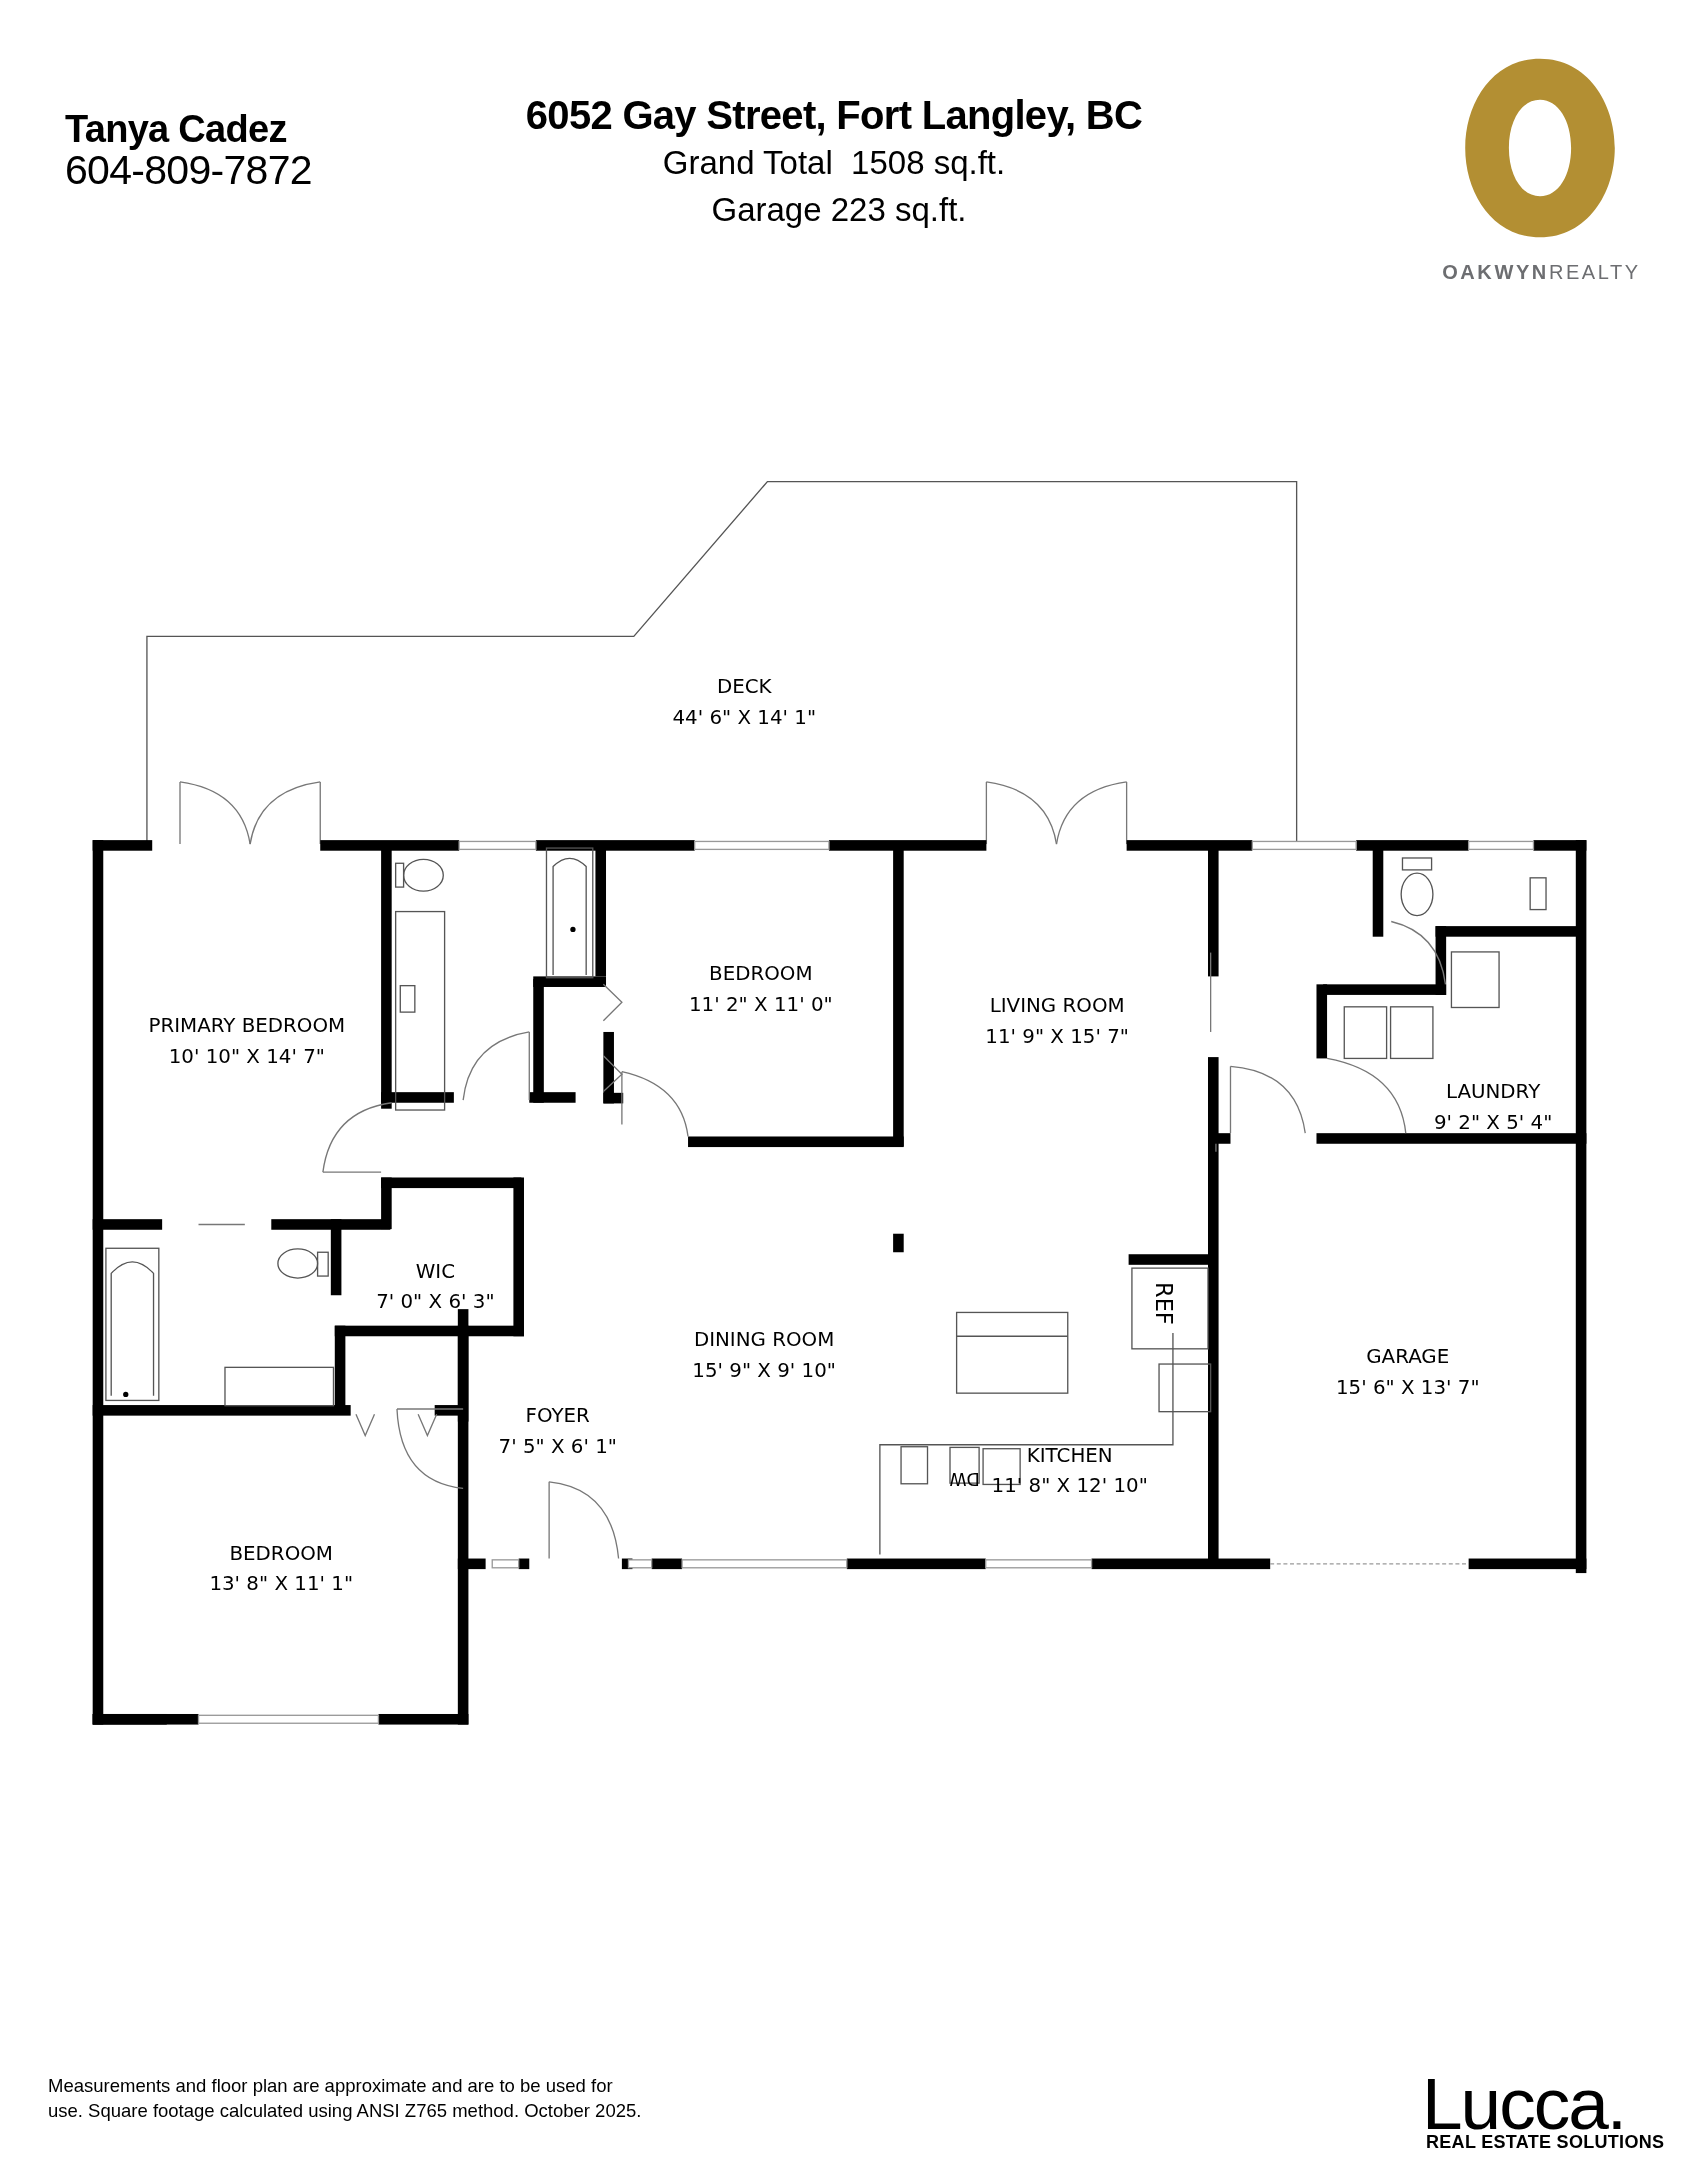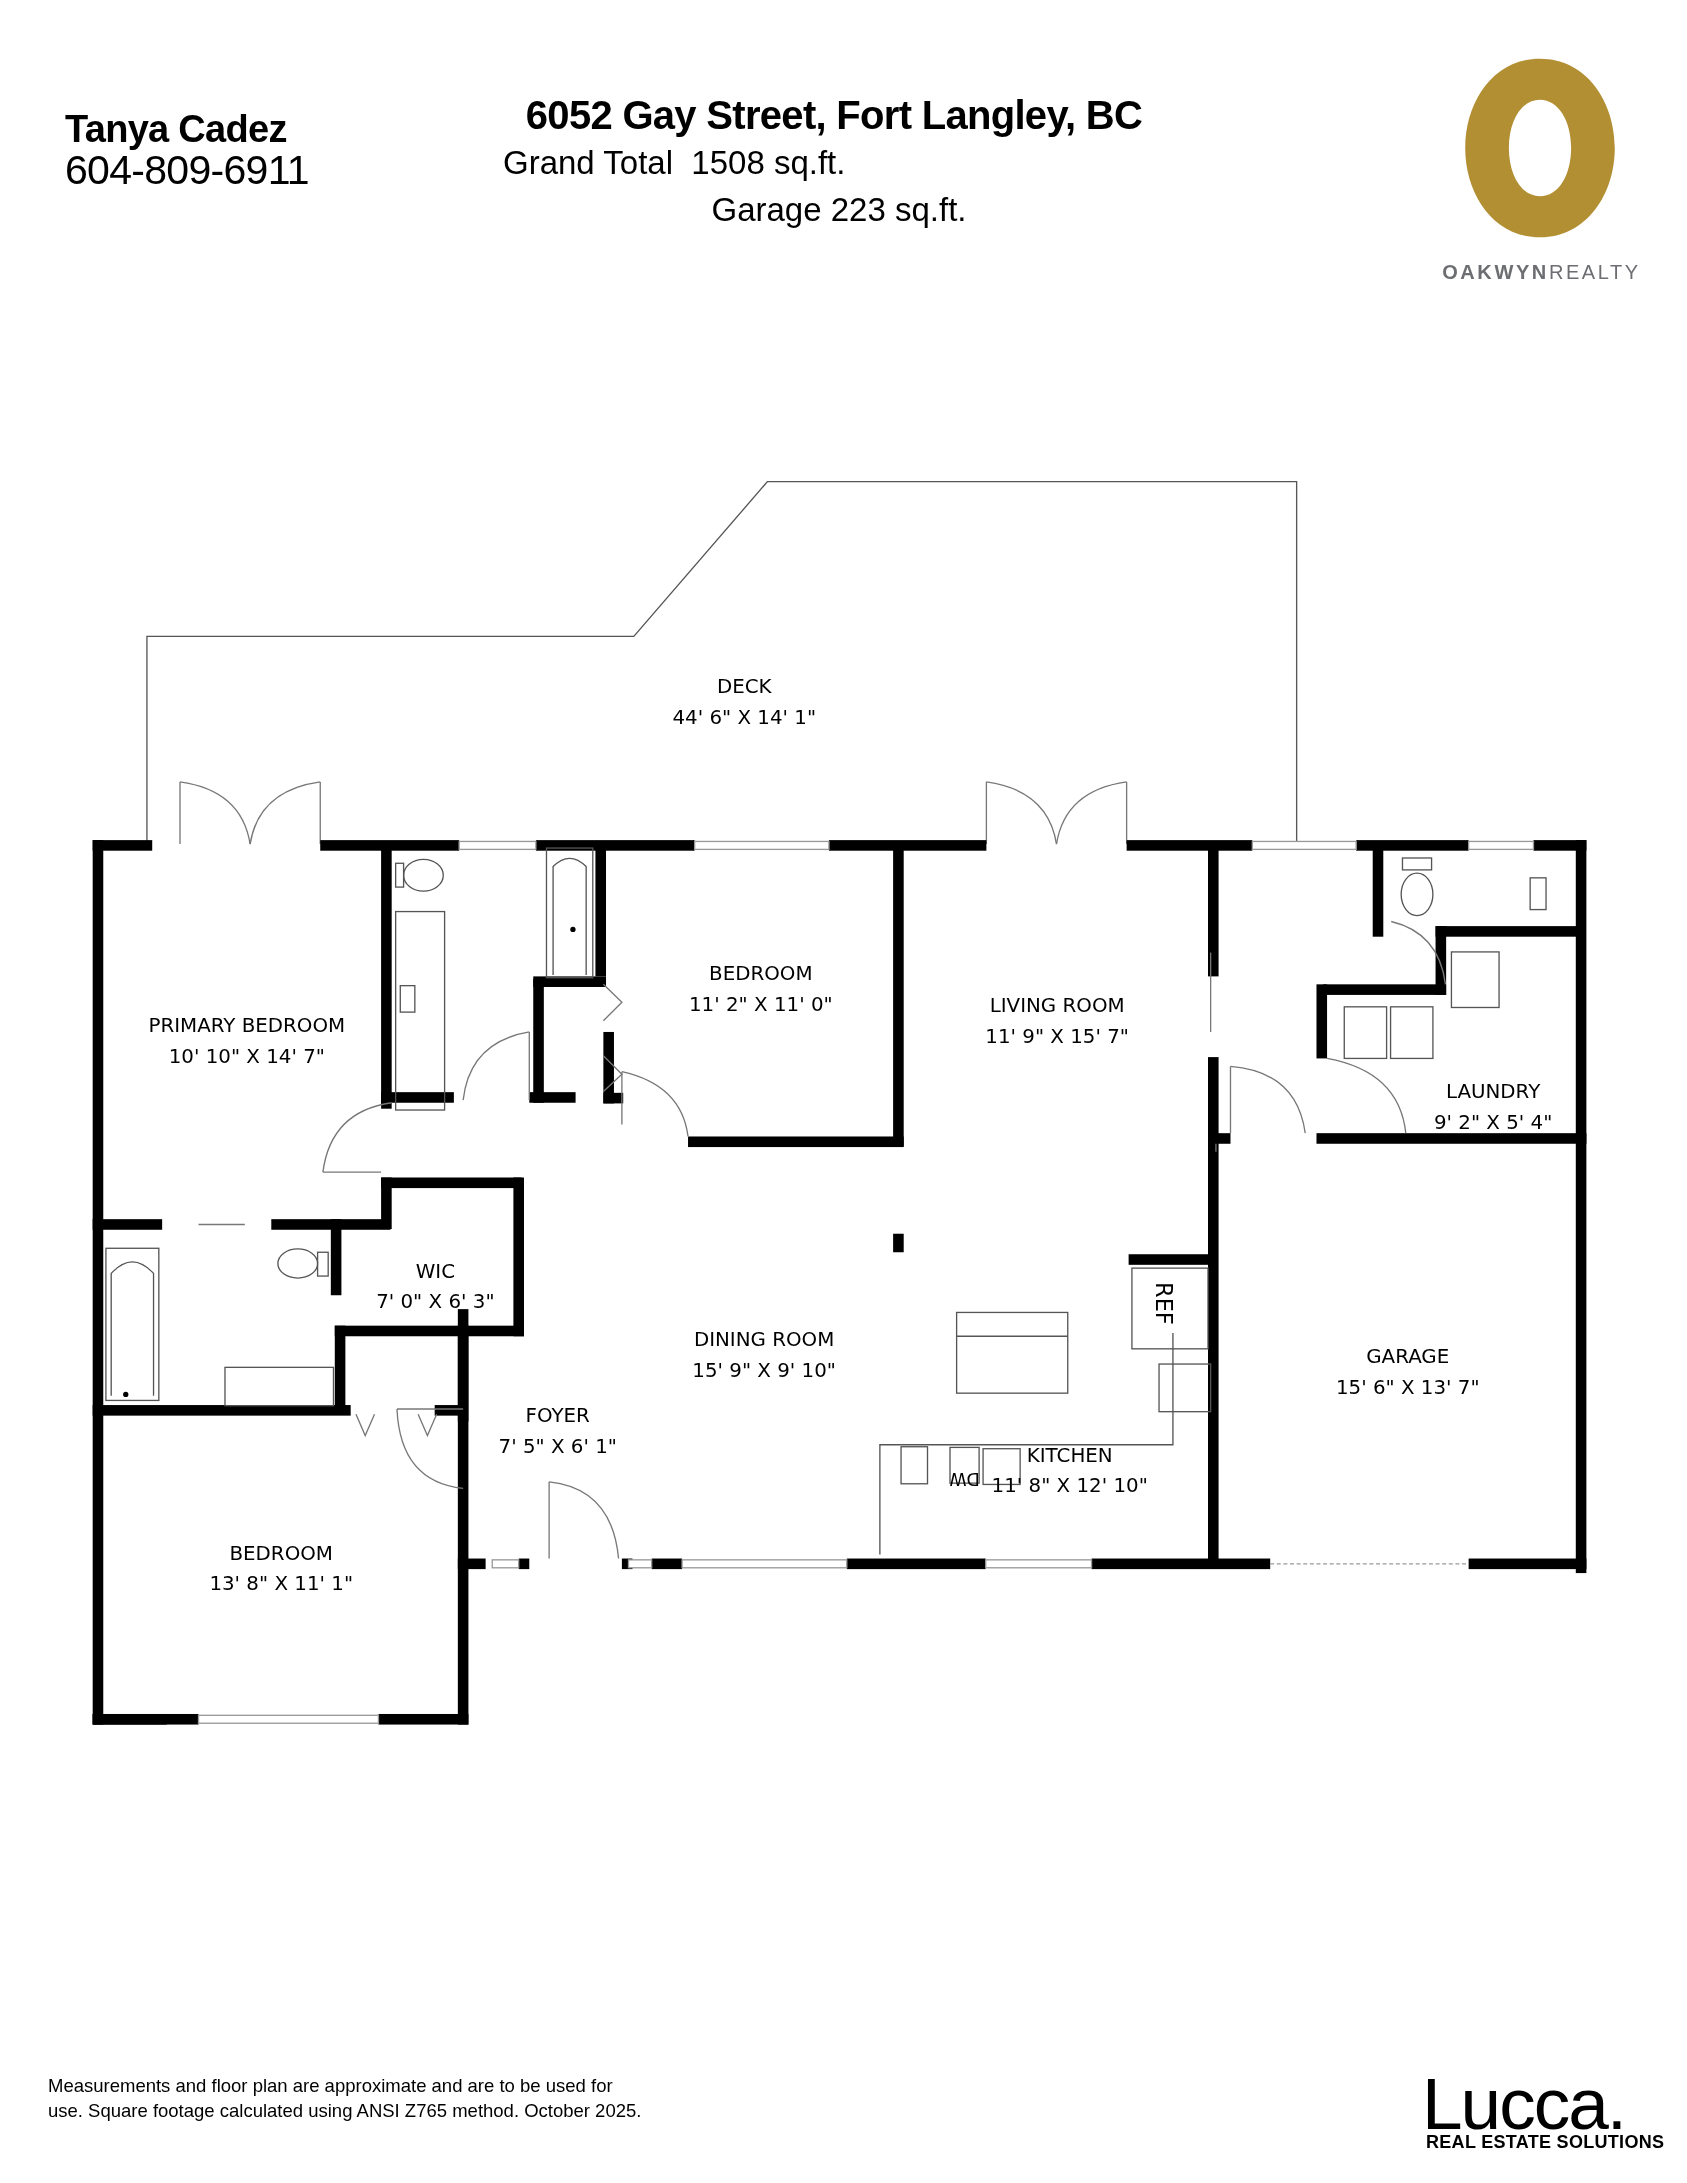--- a/index.html
+++ b/index.html
@@ -1,36 +1,36 @@
 <!DOCTYPE html>
 <html style="font-size:10.6px"><head>
 <meta charset="utf-8">
 <style>
   html, body { margin: 0; padding: 0; background: #ffffff; }
   body { width: 1687px; height: 2183px; position: relative; overflow: hidden; font-family: "Liberation Sans", sans-serif; color: #000; }
   .abs { position: absolute; }
   .agent-name { left: 65px; top: 93px; font-size: 38px; font-weight: bold; letter-spacing: -0.7px; margin-top: 15px; }
   .agent-phone { left: 65px; top: 147px; font-size: 41px; letter-spacing: -0.7px; }
   .address { left: 503px; top: 93px; width: 662px; text-align: center; font-size: 40px; font-weight: bold; letter-spacing: -0.7px; }
-  .grand-total { left: 503px; top: 144px; width: 662px; text-align: left; font-size: 33px; }
+  .grand-total { left: 503px; top: 144px; width: 662px; text-align: center; font-size: 33px; }
   .garage-total { left: 508px; top: 191px; width: 662px; text-align: center; font-size: 33px; }
   .logo-ring { left: 1448px; top: 56px; width: 184px; width: 184px; height: 184px; }
   .logo-text { left: 1429px; top: 261px; width: 225px; text-align: center; font-size: 20px; letter-spacing: 2.6px; color: #6d6e71; }
   .logo-text b { font-weight: bold; }
   .disclaimer { left: 48px; top: 2074px; width: 728px; font-size: 18.5px; line-height: 24.5px; }
   .lucca { left: 1422px; top: 2067px; font-size: 73px; font-weight: normal; letter-spacing: -2px; line-height: 1; }
   .lucca-sub { left: 1426px; top: 2132px; font-size: 18px; font-weight: bold; letter-spacing: 0.3px; }
   .plan { left: 0; top: 0; }
   .room-label { font-family: "DejaVu Sans", sans-serif; font-size: 30px; text-anchor: middle; fill: #000; }
 </style>
 </head>
 <body>
 
 <div class="abs agent-name">Tanya Cadez</div>
-<div class="abs agent-phone">604-809-6911</div>
+<div class="abs agent-phone">604-809-7872</div>
 <div class="abs address">6052 Gay Street, Fort Langley, BC</div>
 <div class="abs grand-total" style="white-space:pre;">Grand Total  1508 sq.ft.</div>
 <div class="abs garage-total">Garage 223 sq.ft.</div>
 
 <svg class="abs logo-ring" viewBox="0 0 278 278" width="184" height="184" style="left:1448px;top:56px;">
   <ellipse cx="139" cy="139" rx="110" ry="135" fill="none" stroke="#b38f33" stroke-width="0"></ellipse>
   <path d="M139,4 C210,4 252,70 252,139 C252,208 210,274 139,274 C68,274 26,208 26,139 C26,70 68,4 139,4 Z M139,66 C111,66 92,98 92,139 C92,180 111,212 139,212 C167,212 186,180 186,139 C186,98 167,66 139,66 Z" fill="#b38f33" fill-rule="evenodd"></path>
 </svg>
 <div class="abs logo-text"><b>OAKWYN</b><span>REALTY</span></div>
 

